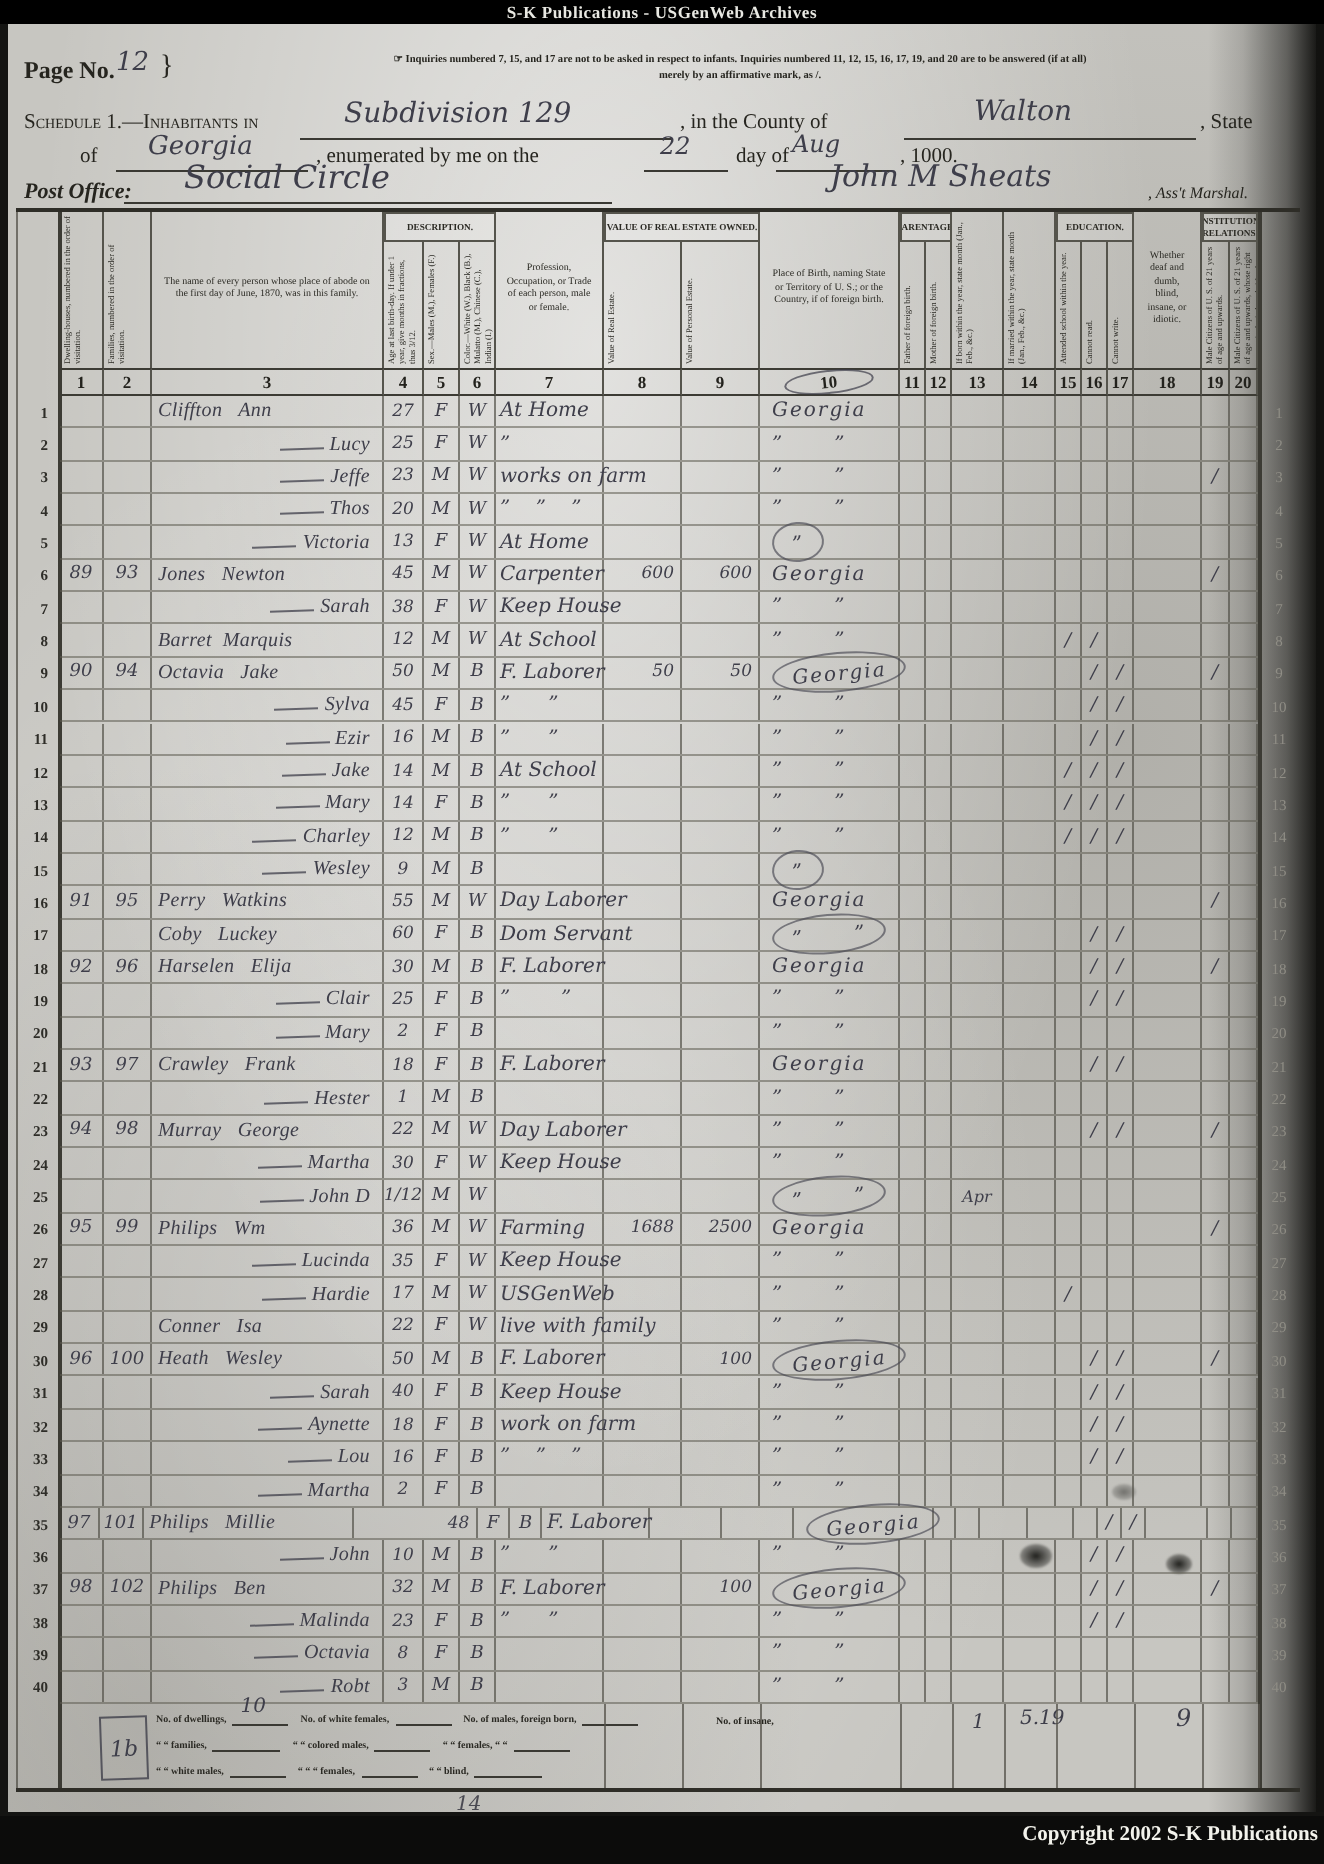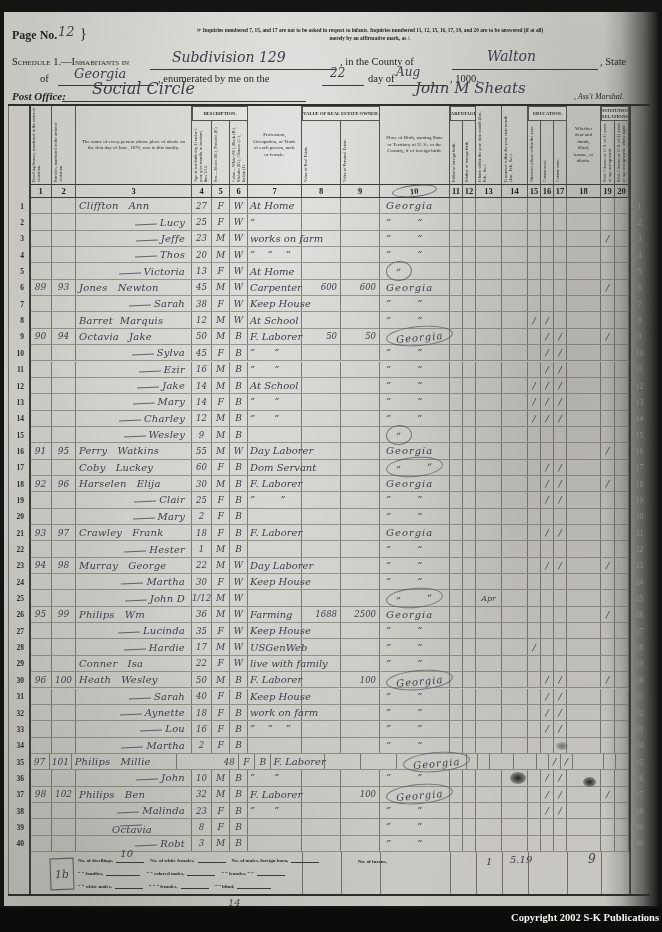--- a/index.html
+++ b/index.html
@@ -69,21 +69,21 @@
     padding:0 17px;transform:rotate(-6deg);}
 
   
   .row{position:absolute;display:flex;border-bottom:1px solid rgba(95,92,82,.55);box-sizing:border-box;}
   .cell{height:100%;border-right:1px solid rgba(84,82,74,.7);box-sizing:border-box;
     display:flex;align-items:center;overflow:visible;white-space:pre;}
   .ctr{justify-content:center;}
   .dwf{font-size:9px;}
   .cname{padding-left:3px;}
   .cname.cont{justify-content:flex-end;padding-right:6px;}
-  .nm{font-size:10px;letter-spacing:.2px;white-space:pre;}
+  .nm{font-size:10px;letter-spacing:.2px;white-space:pre;font-family:Liberation Serif, serif;}
   .dash{flex:0 0 auto;width:22px;border-bottom:1px solid rgba(62,62,74,.75);
     margin-right:3px;transform:translateY(2px) rotate(-2deg);}
   .age{font-size:8.5px;}
   .sx{font-size:9px;}
   .occt{font-size:10px;padding-left:2px;}
   .val{font-size:8.5px;justify-content:flex-end;padding-right:3px;}
   .bpc{padding-left:6px;}
   .bpt{font-size:10px;letter-spacing:1px;white-space:pre;}
   .circled{border:1.2px solid rgba(70,70,82,.65);border-radius:50%;padding:0 9px;
     display:inline-block;transform:rotate(-5deg);}
@@ -107,20 +107,23 @@
     filter:blur(.4px);}
 </style>
 </head>
 <body>
 
 <div id="stage">
   <div id="page"></div>
   <div id="edge"></div>
 
   <div id="content">
+    <div class="banner">
+      <span>S-K Publications - USGenWeb Archives</span>
+    </div>
 
     <span class="printed pageno-label">Page No.</span>
     <span class="hwabs pageno-val">12</span>
     <span class="printed brace">}</span>
 
     <div class="note">
       <span>☞</span>
       <span>Inquiries numbered 7, 15, and 17 are not to be asked in respect to infants.   Inquiries numbered 11, 12, 15, 16, 17, 19, and 20 are to be answered (if at all)</span><br>
       <span>merely by an affirmative mark, as /.</span>
     </div>
@@ -1198,21 +1201,21 @@
         <div class="cell ctr" style="width: 13px;"><span class="hw tick">/</span></div>
         <div class="cell " style="width: 34px;"></div>
         <div class="cell ctr" style="width: 14px;"></div>
         <div class="cell ctr" style="width: 14px;"></div>
       </div>
       <div class="rnuml" style="left: 8px; top: 819.3px; width: 21px; height: 16.35px;">39</div>
       <div class="rnumr" style="left: 631px; top: 819.3px; width: 17px; height: 16.35px;">39</div>
       <div class="row" style="left: 30px; top: 819.3px; width: 599px; height: 16.35px;">
         <div class="cell ctr" style="width: 22px;"></div>
         <div class="cell ctr" style="width: 24px;"></div>
-        <div class="cell cname cont" style="width: 116px; flex-direction: column;"><span class="dash"></span><span class="hw nm">Octavia</span></div>
+        <div class="cell cname cont" style="width: 116px;"><span class="dash"></span><span class="hw nm">Octavia</span></div>
         <div class="cell ctr" style="width: 20px;"><span class="hw age">8</span></div>
         <div class="cell ctr" style="width: 18px;"><span class="hw sx">F</span></div>
         <div class="cell ctr" style="width: 18px;"><span class="hw sx">B</span></div>
         <div class="cell " style="width: 54px;"></div>
         <div class="cell val" style="width: 39px;"></div>
         <div class="cell val" style="width: 39px;"></div>
         <div class="cell bpc" style="width: 70px;"><span class="hw bpt">”      ”</span></div>
         <div class="cell ctr" style="width: 13px;"></div>
         <div class="cell ctr" style="width: 13px;"></div>
         <div class="cell ctr" style="width: 26px;"></div>

